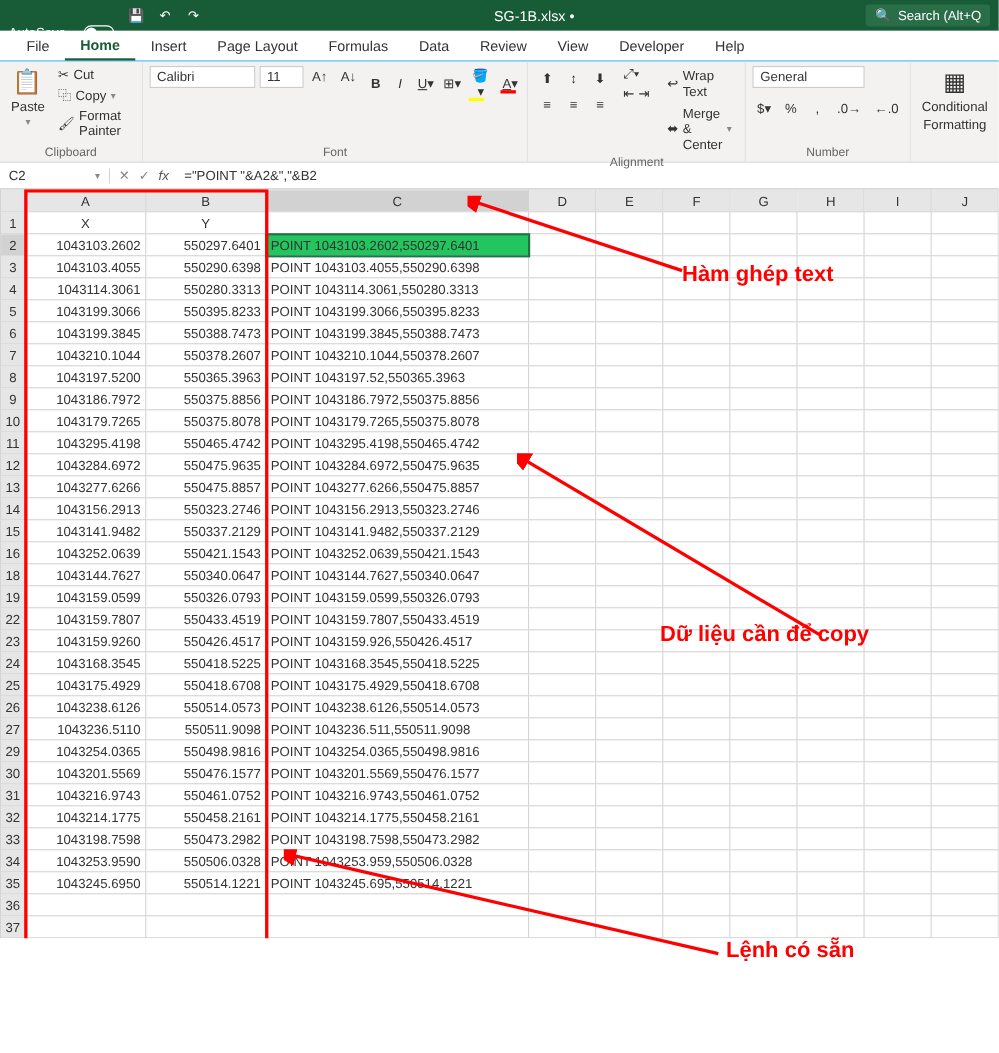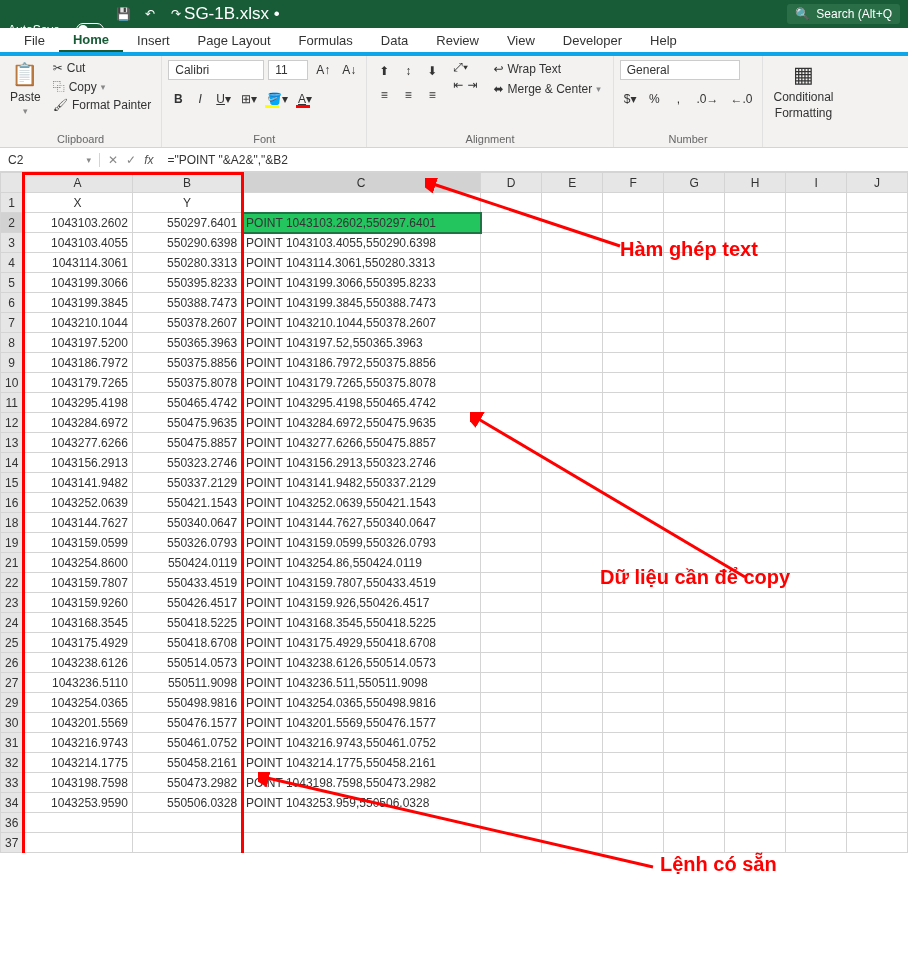--- a/index.html
+++ b/index.html
@@ -5,25 +5,25 @@
 * { margin: 0; padding: 0; box-sizing: border-box; font-family: "Segoe UI", sans-serif; }
 body { background: #fff; width: 908px; height: 957px; overflow: hidden; font-size: 12px; color: #333; position: relative; }
 
 
 .title-bar { background: #185c37; color: #fff; height: 28px; display: flex; align-items: center; padding: 0 8px; font-size: 12px; }
 .autosave { display: flex; align-items: center; gap: 16px; margin-top: 32px; }
 .toggle { width: 28px; height: 14px; border: 1px solid #fff; border-radius: 7px; display: inline-flex; align-items: center; padding: 1px; }
 .toggle-knob { width: 10px; height: 10px; background: #fff; border-radius: 50%; }
 .tb-icons { display: flex; gap: 10px; margin-left: 12px; align-items: center; }
 .tb-icon { width: 16px; text-align: center; }
-.title-center { flex: 1; font-size: 17px; }
+.title-center { flex: 1; text-align: center; font-size: 13px; }
 .search-box { display: flex; align-items: center; gap: 6px; background: #2a6e48; padding: 3px 8px; border-radius: 3px; }
 
 
-.tabs { display: flex; background: #fff; border-bottom: 4px solid #0ea5e9; height: 28px; padding-left: 10px; gap: 0; }
+.tabs { display: flex; background: #fff; border-bottom: 1px solid #0ea5e9; height: 28px; padding-left: 10px; gap: 0; }
 .tab { padding: 0 14px; display: flex; align-items: center; color: #333; cursor: pointer; font-size: 13px; }
 .tab.active { border-bottom: 2px solid #185c37; color: #185c37; font-weight: 600; }
 
 
 .ribbon { background: #f3f2f1; display: flex; height: 92px; border-bottom: 1px solid #d4d4d4; }
 .rgroup { display: flex; flex-direction: column; padding: 4px 6px 2px; border-right: 1px solid #e1e1e1; position: relative; }
 .rgroup-body { flex: 1; display: flex; align-items: flex-start; gap: 4px; }
 .rgroup-label { text-align: center; font-size: 11px; color: #666; padding-top: 2px; position: relative; }
 .big-btn { display: flex; flex-direction: column; align-items: center; padding: 2px 4px; gap: 2px; }
 .big-btn .ic { font-size: 22px; }
@@ -32,21 +32,21 @@
 .font-row1 { display: flex; gap: 4px; align-items: center; margin-bottom: 6px; }
 .font-name { border: 1px solid #ccc; background: #fff; padding: 2px 18px 2px 6px; width: 96px; font-size: 12px; position: relative; }
 .font-size { border: 1px solid #ccc; background: #fff; padding: 2px 14px 2px 6px; width: 40px; font-size: 12px; }
 .fbtn { padding: 2px 4px; min-width: 20px; text-align: center; }
 .font-row2 { display: flex; gap: 2px; align-items: center; }
 .align-grid { display: grid; grid-template-columns: repeat(3, 22px); grid-template-rows: repeat(2, 22px); gap: 2px; margin-right: 6px; }
 .align-grid div, .align-extra div { display: flex; align-items: center; justify-content: center; }
 .align-col2 { display: flex; flex-direction: column; gap: 2px; }
 .align-col2 > div { display: flex; align-items: center; gap: 4px; padding: 2px 6px; }
 .num-row1 { margin-bottom: 6px; }
-.num-format { border: 1px solid #ccc; background: #fff; padding: 2px 18px 2px 6px; width: 120px; font-size: 12px; }
+.num-format { border: 1px solid #ccc; background: #fff; padding: 2px 18px 2px 6px; width: 102px; font-size: 12px; }
 .num-row2 { display: flex; gap: 4px; }
 
 
 .formula-bar { display: flex; align-items: center; height: 24px; border-bottom: 1px solid #d4d4d4; background: #fff; justify-content: space-between; }
 .name-box { width: 100px; border-right: 1px solid #d4d4d4; padding: 0 8px; display: flex; align-items: center; justify-content: space-between; font-size: 12px; }
 .name-box span:last-child { color: #888; font-size: 9px; }
 .fx-icons { display: flex; gap: 8px; padding: 0 8px; color: #888; font-size: 12px; align-items: center; }
 .fx-icons .fx { font-style: italic; color: #555; }
 .formula-input { flex: 1; padding: 0 6px; font-size: 12px; }
 
@@ -126,21 +126,21 @@
         <div>
             <span>🖌</span>
             <span>Format Painter</span>
           </div>
       </div>
     </div>
     <div class="rgroup-label">Clipboard</div>
   </div>
 
   <div class="rgroup">
-    <div class="rgroup-body" style="flex-direction:column">
+    <div class="rgroup-body" style="flex-direction:row">
       <div class="font-row1">
         <div class="font-name"><span>Calibri</span></div>
         <div class="font-size"><span>11</span></div>
         <span class="fbtn">A↑</span>
         <span class="fbtn">A↓</span>
       </div>
       <div class="font-row2">
         <span class="fbtn"><b>B</b></span>
         <span class="fbtn"><i>I</i></span>
         <span class="fbtn"><u>U</u>▾</span>
@@ -468,33 +468,20 @@
           <td class="col-C txtcell">POINT 1043159.0599,550326.0793</td>
           <td class="col-D "></td>
           <td class="col-E "></td>
           <td class="col-F "></td>
           <td class="col-G "></td>
           <td class="col-H "></td>
           <td class="col-I "></td>
           <td class="col-J "></td>
         </tr>
         <tr>
-          <th class="row-head">21</th>
-          <td class="col-A numcell">1043254.8600</td>
-          <td class="col-B numcell">550424.0119</td>
-          <td class="col-C txtcell">POINT 1043254.86,550424.0119</td>
-          <td class="col-D "></td>
-          <td class="col-E "></td>
-          <td class="col-F "></td>
-          <td class="col-G "></td>
-          <td class="col-H "></td>
-          <td class="col-I "></td>
-          <td class="col-J "></td>
-        </tr>
-        <tr>
           <th class="row-head">22</th>
           <td class="col-A numcell">1043159.7807</td>
           <td class="col-B numcell">550433.4519</td>
           <td class="col-C txtcell">POINT 1043159.7807,550433.4519</td>
           <td class="col-D "></td>
           <td class="col-E "></td>
           <td class="col-F "></td>
           <td class="col-G "></td>
           <td class="col-H "></td>
           <td class="col-I "></td>
@@ -628,20 +615,33 @@
           <td class="col-G "></td>
           <td class="col-H "></td>
           <td class="col-I "></td>
           <td class="col-J "></td>
         </tr>
         <tr>
           <th class="row-head">34</th>
           <td class="col-A numcell">1043253.9590</td>
           <td class="col-B numcell">550506.0328</td>
           <td class="col-C txtcell">POINT 1043253.959,550506.0328</td>
+          <td class="col-D "></td>
+          <td class="col-E "></td>
+          <td class="col-F "></td>
+          <td class="col-G "></td>
+          <td class="col-H "></td>
+          <td class="col-I "></td>
+          <td class="col-J "></td>
+        </tr>
+        <tr>
+          <th class="row-head">35</th>
+          <td class="col-A numcell">1043245.6950</td>
+          <td class="col-B numcell">550514.1221</td>
+          <td class="col-C txtcell">POINT 1043245.695,550514.1221</td>
           <td class="col-D "></td>
           <td class="col-E "></td>
           <td class="col-F "></td>
           <td class="col-G "></td>
           <td class="col-H "></td>
           <td class="col-I "></td>
           <td class="col-J "></td>
         </tr>
         <tr>
           <th class="row-head">36</th>

